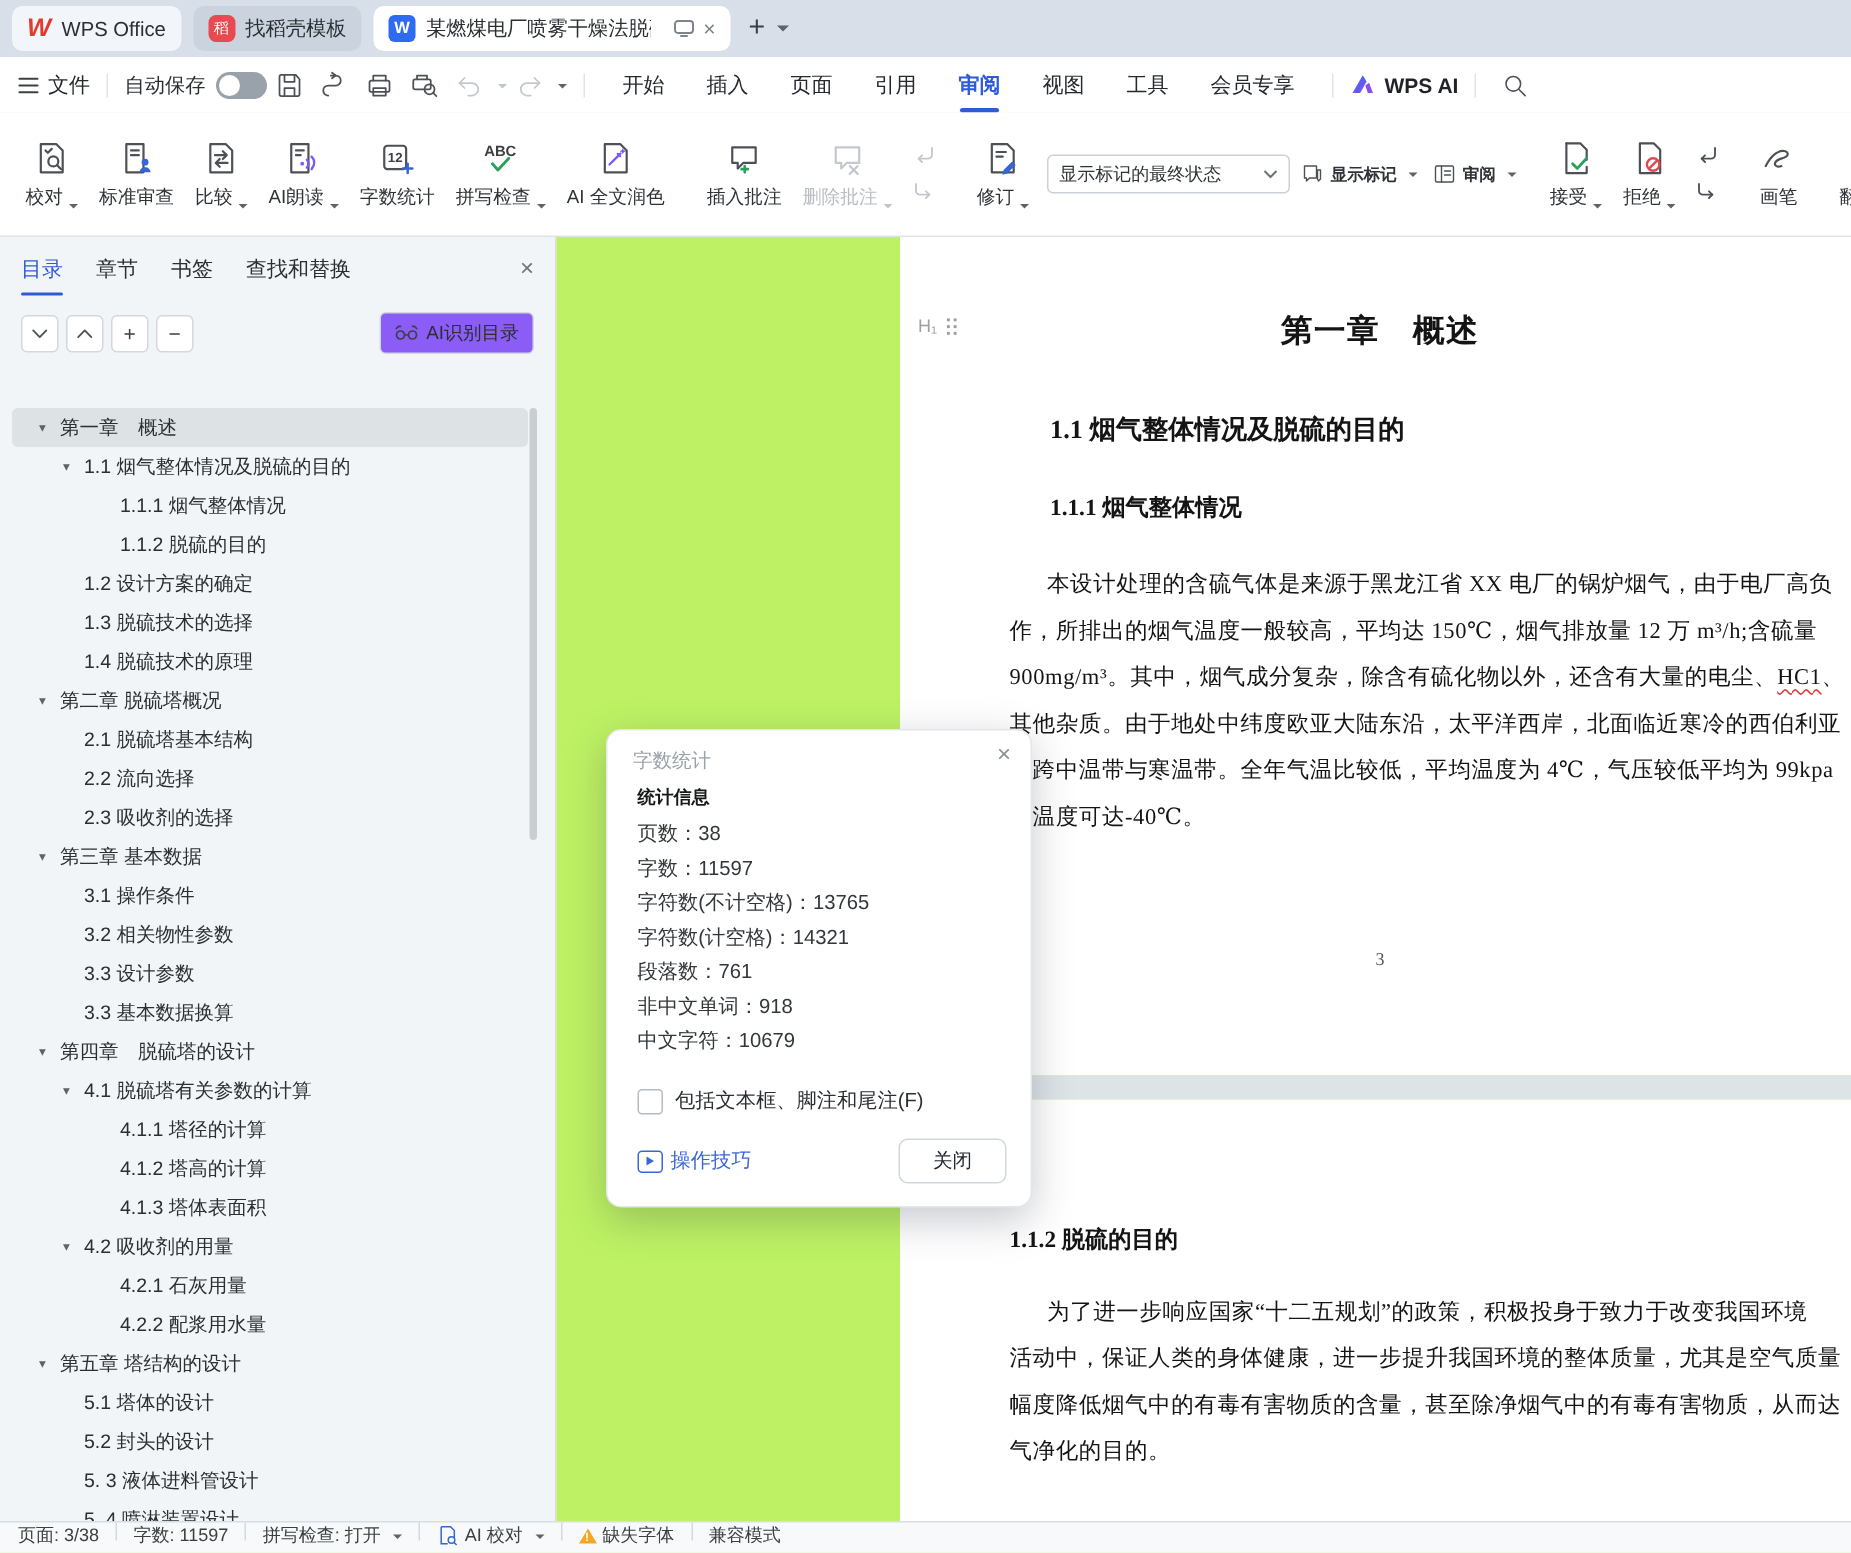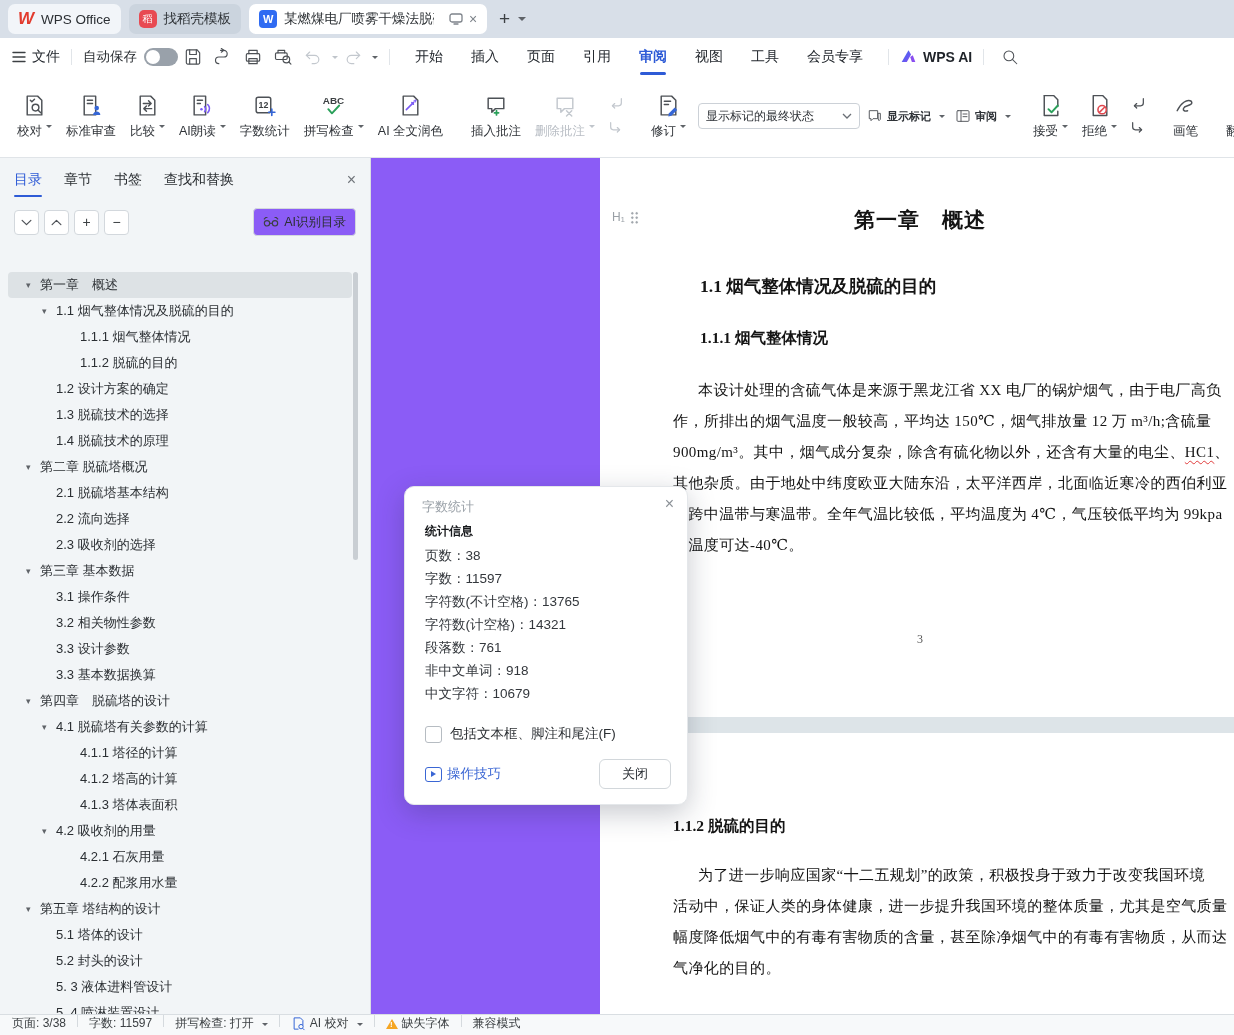--- a/index.html
+++ b/index.html
@@ -32,21 +32,21 @@
   .mico{width:26px;height:24px;display:flex;align-items:center;justify-content:center;margin:0 2px;}
   .menu-item{margin:0 14px;position:relative;white-space:nowrap;}
   .menu-item.active{color:#2e5bd6;font-weight:bold;}
   .menu-item.active::after{content:"";position:absolute;left:1px;right:1px;bottom:-9px;height:3px;border-radius:2px;background:#2e5bd6;}
   .wpsai{display:flex;align-items:center;gap:6px;font-weight:bold;color:#1f2329;}
   
   .ribbon{position:absolute;top:75px;left:0;right:0;height:82px;background:#fff;border-bottom:1px solid #e0e4e8;display:flex;align-items:center;padding:0 6px;}
   .rgroup{display:flex;align-items:center;gap:2px;padding:0 5px;height:100%;}
   .rdivider{width:1px;height:54px;background:#e6e9ec;margin:0 3px;}
   .rbtn{display:flex;flex-direction:column;align-items:center;justify-content:center;padding:3px 6px;border-radius:4px;font-size:12.5px;color:#2f3338;gap:5px;white-space:nowrap;}
-  .rbtn .lbl{display:flex;align-items:flex-start;}
+  .rbtn .lbl{display:flex;align-items:flex-end;}
   .rbtn.disabled{color:#b8bdc4;}
   .ic{stroke:#4d5156;fill:none;stroke-width:1.4;stroke-linecap:round;stroke-linejoin:round;}
   .disabled .ic{stroke:#c3c8ce;}
   .navcol{display:flex;flex-direction:column;gap:6px;margin:0 2px;}
   .navbtn{width:22px;height:18px;display:flex;align-items:center;justify-content:center;}
   .revcol{display:flex;flex-direction:row;gap:7px;margin-left:4px;}
   .combo{width:146px;height:24px;border:1px solid #ccd1d7;border-radius:4px;font-size:12px;display:flex;align-items:center;justify-content:space-between;padding:0 7px;color:#2f3338;background:#fff;}
   .srow{display:flex;align-items:center;gap:10px;}
   .sbtn{display:flex;align-items:center;font-size:11px;gap:4px;color:#2f3338;white-space:nowrap;font-weight:bold;}
   .ccicon{font-size:12px;color:#3c4043;border:1px solid #6a6f75;border-radius:2px;padding:0 1px;line-height:13px;height:14px;display:inline-flex;align-items:center;}
@@ -65,21 +65,21 @@
   .aibtn{margin-left:auto;height:26px;border:1px solid #d3d8dd;border-radius:4px;background:#8b5cf6;display:flex;align-items:center;padding:0 9px;font-size:12.5px;gap:5px;color:#2b2f33;}
   .toc{position:absolute;top:114px;left:0;right:0;bottom:0;overflow:hidden;}
   .toc-row{height:26px;display:flex;align-items:center;font-size:13px;color:#2b2f33;border-radius:4px;margin:0 18px 0 8px;white-space:nowrap;}
   .toc-row.sel{background:#dde2e5;}
   .toc-row .arr{width:14px;font-size:9px;color:#5f6368;flex:0 0 auto;}
   .toc-row.l1{padding-left:18px;}
   .toc-row.l2{padding-left:34px;}
   .toc-row.l3{padding-left:72px;}
   .sthumb{position:absolute;left:353px;top:114px;width:5px;height:288px;border-radius:3px;background:#c9ced3;}
   
-  .workspace{position:absolute;top:158px;left:371px;right:0;bottom:20px;background:#8b5cf6;overflow:hidden;}
+  .workspace{position:absolute;top:158px;left:371px;right:0;bottom:20px;background:#bef264;overflow:hidden;}
   .page{position:absolute;background:#fff;font-family:"Liberation Serif","DejaVu Serif",serif;color:#141414;}
   .page3{left:229px;top:0;width:640px;height:559px;}
   .pagegap{position:absolute;left:229px;top:559px;width:700px;height:16px;background:#dde4e8;}
   .page4{left:229px;top:575px;width:640px;height:282px;}
   .h1badge{position:absolute;left:12px;top:52px;display:flex;align-items:center;gap:5px;color:#9aa0a6;font-size:12px;font-family:"Liberation Sans",sans-serif;}
   .dots{width:9px;height:13px;background-image:radial-gradient(circle,#9aa0a6 1.1px,transparent 1.3px);background-size:4.5px 4.5px;}
   .chapter-title{position:absolute;top:48px;left:0;width:100%;text-align:center;font-size:21px;font-weight:bold;letter-spacing:1px;}
   .h2{position:absolute;top:116px;left:100px;font-size:17.5px;font-weight:bold;}
   .h3{position:absolute;font-size:15.5px;font-weight:bold;}
   .p3h3{top:170px;left:100px;}

